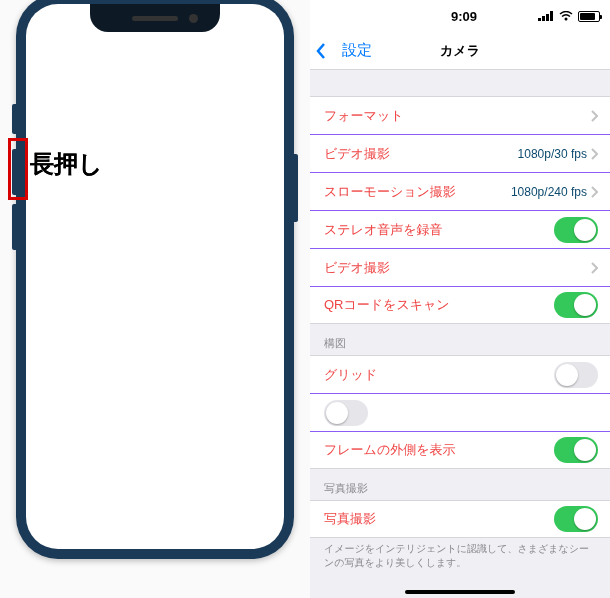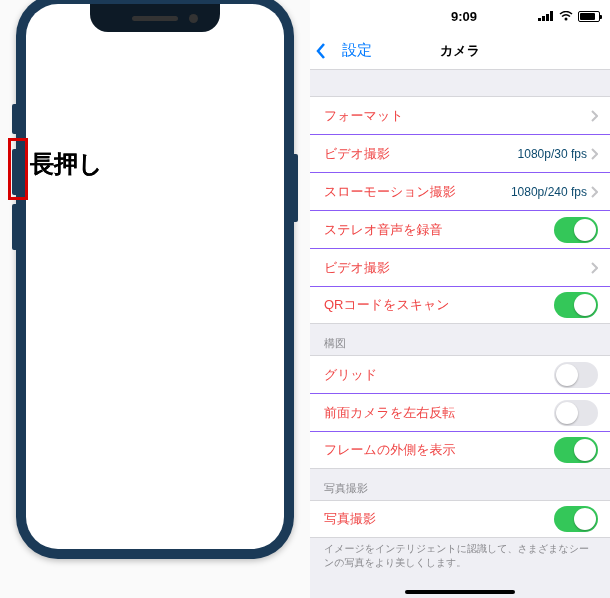--- a/index.html
+++ b/index.html
@@ -266,21 +266,20 @@
     </div>
   </div>
 
   <div class="group-header">構図</div>
   <div class="group">
     <div class="cell">
       <span class="cell-label">グリッド</span>
       <span class="switch"></span>
     </div>
     <div class="cell">
-      <span class="cell-label">前面カメラを左右反転</span>
       <span class="switch"></span>
     </div>
     <div class="cell">
       <span class="cell-label">フレームの外側を表示</span>
       <span class="switch on"></span>
     </div>
   </div>
 
   <div class="group-header">写真撮影</div>
   <div class="group">

